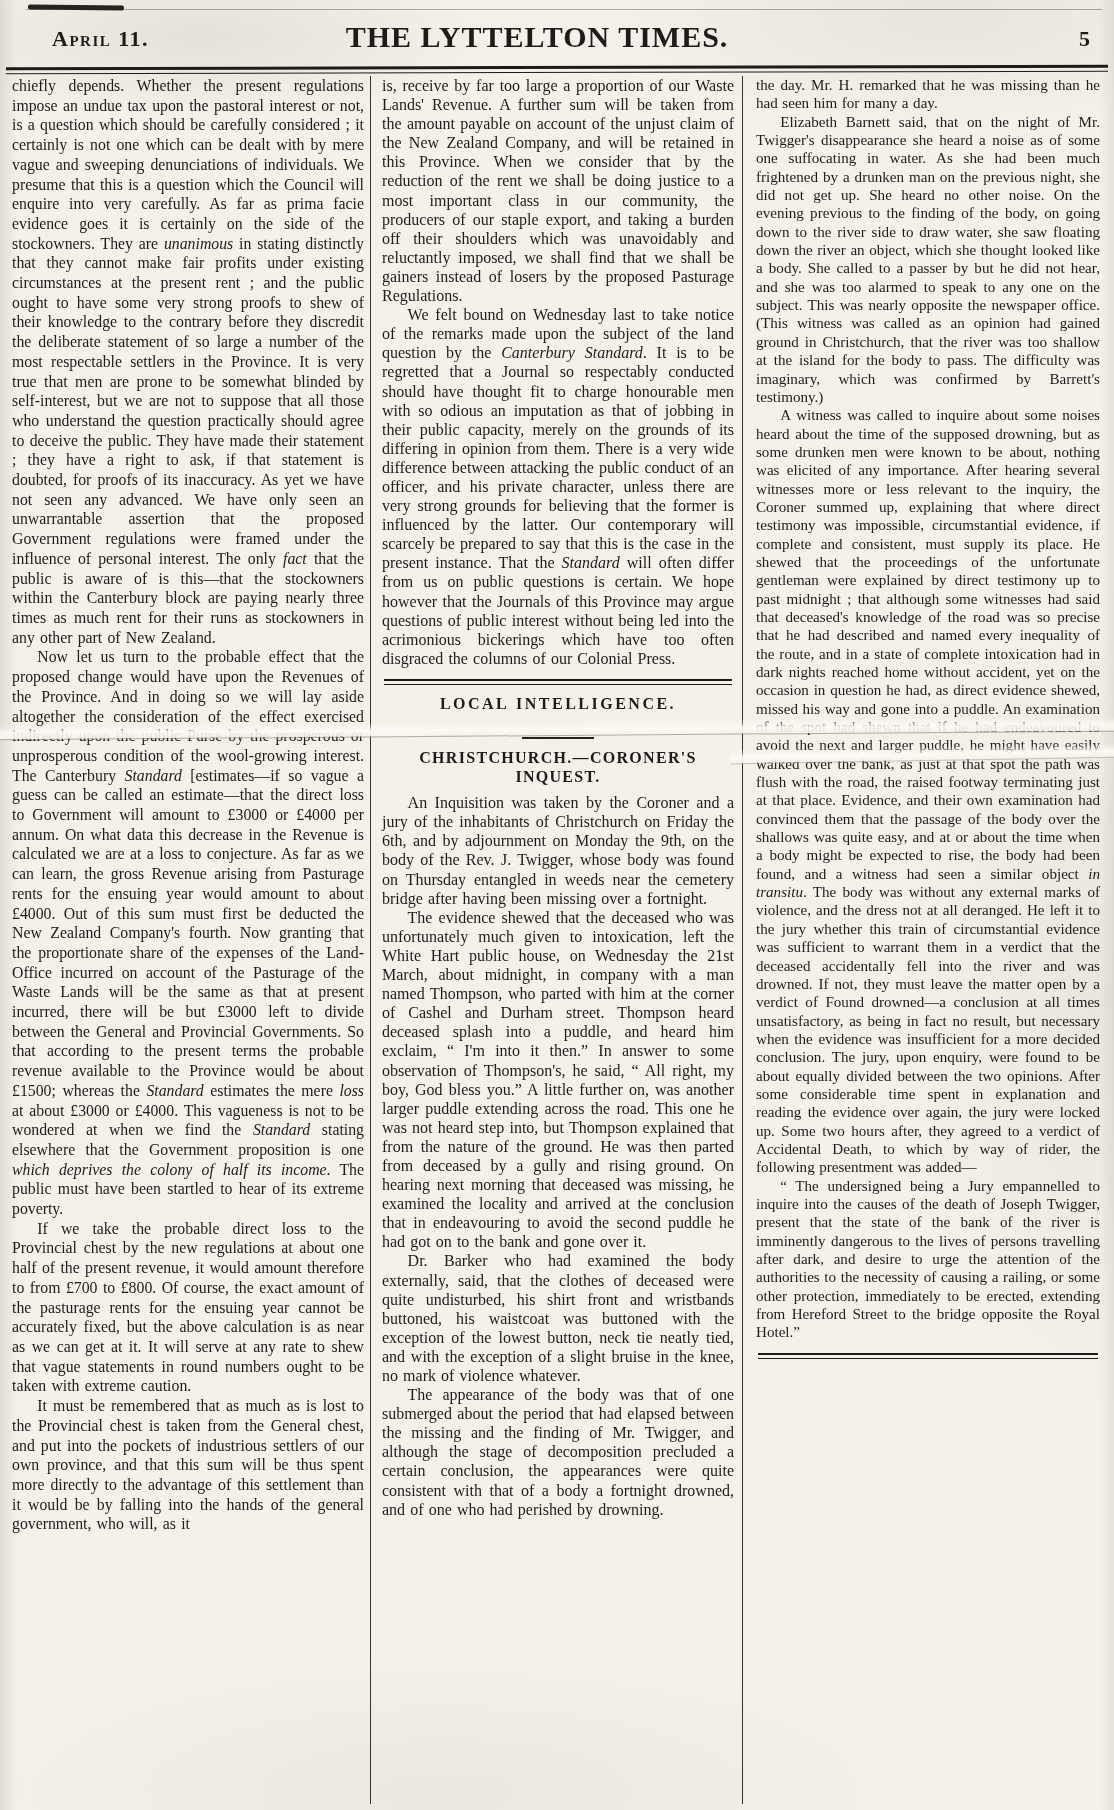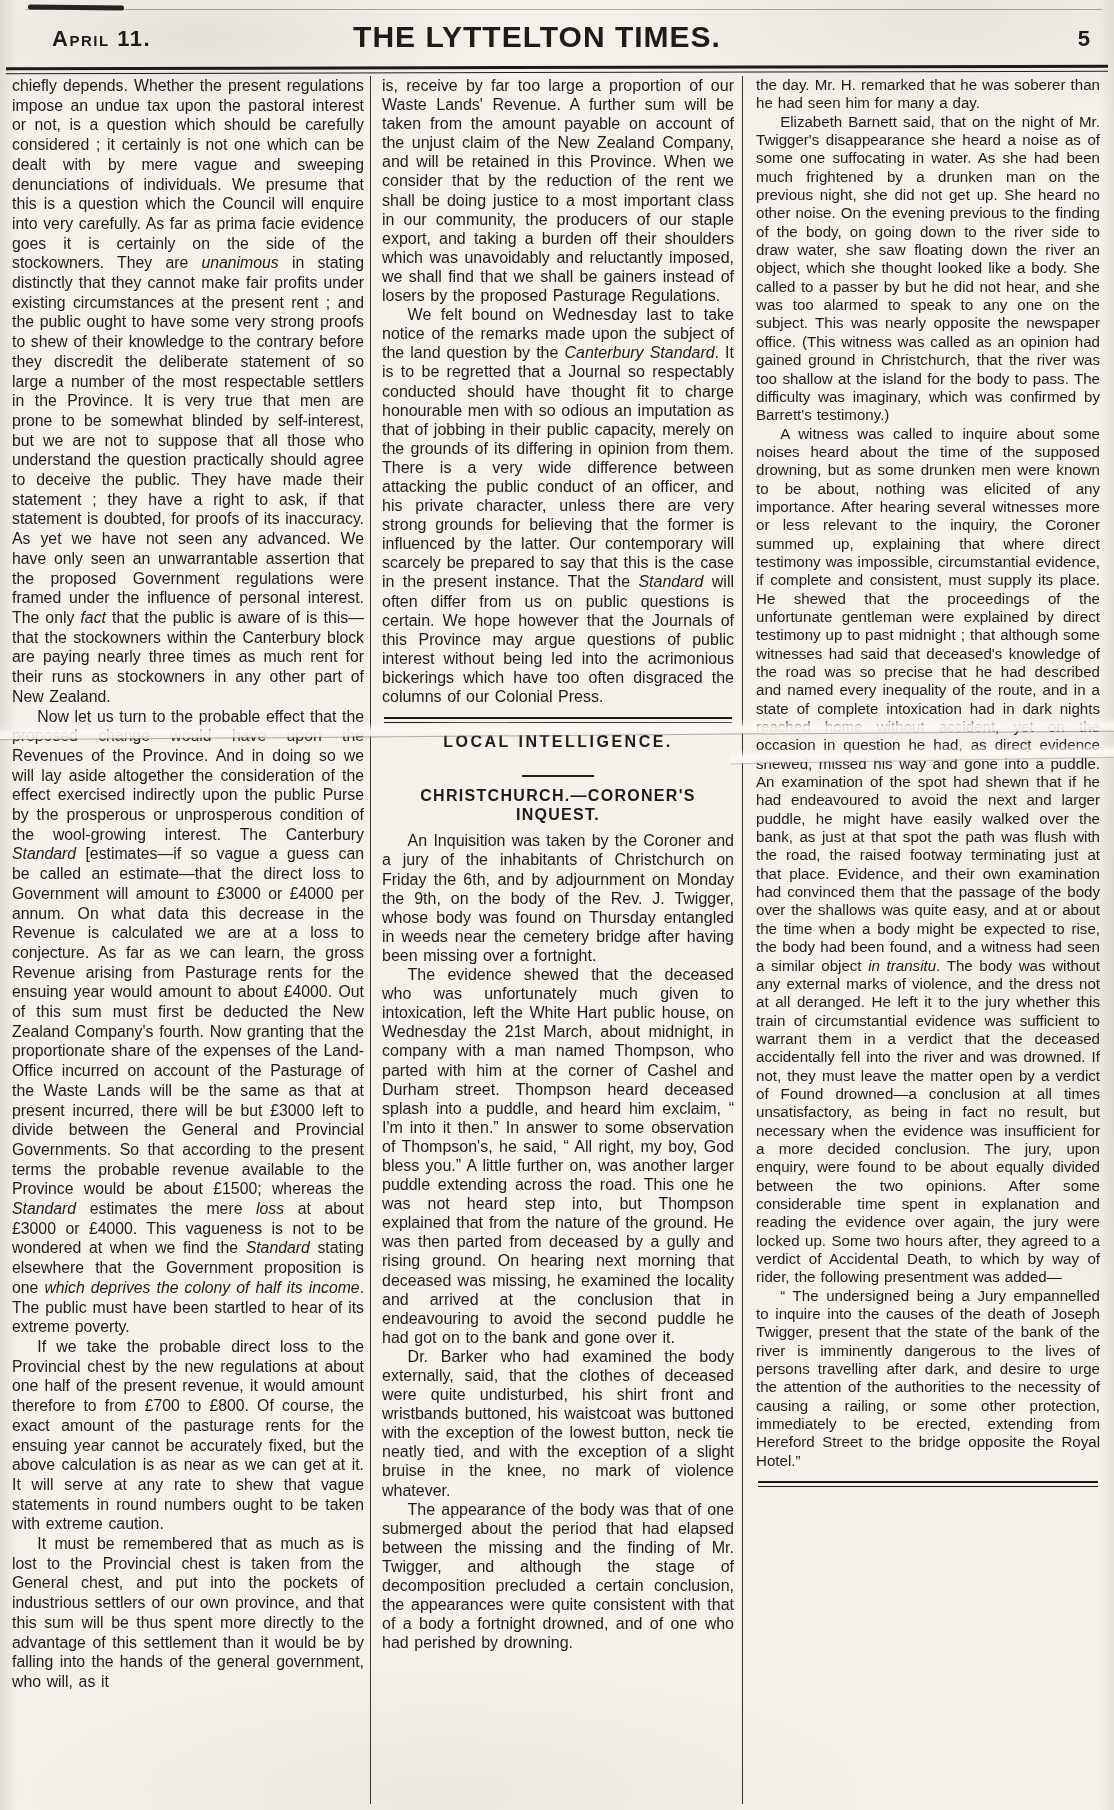--- a/index.html
+++ b/index.html
@@ -8,21 +8,21 @@
     width:1114px;height:1810px;
     margin:0 auto;
     background-color:#f3f1ea;
     background-image:
       linear-gradient(to right, rgba(60,55,45,.10), rgba(60,55,45,0) 18px),
       linear-gradient(to left, rgba(60,55,45,.08), rgba(60,55,45,0) 14px),
       radial-gradient(ellipse 420px 120px at 18% 2%, rgba(90,85,70,.10), transparent 70%),
       radial-gradient(ellipse 500px 160px at 85% 1%, rgba(90,85,70,.08), transparent 70%),
       radial-gradient(ellipse 300px 600px at 99% 55%, rgba(90,85,70,.07), transparent 70%),
       radial-gradient(ellipse 700px 200px at 40% 99%, rgba(90,85,70,.06), transparent 70%);
-    font-family:Liberation Sans, sans-serif;
+    font-family:Liberation Serif, serif;
     color:#1e1c19;
     overflow:hidden;
   }
   
   .top-line{position:absolute;top:9px;left:26px;right:12px;height:1px;background:rgba(40,38,34,.35);}
   .top-blob{position:absolute;top:5px;left:28px;width:96px;height:5px;background:#262421;border-radius:2px;transform:rotate(.5deg);}
   .header{position:absolute;top:12px;left:0;right:0;height:52px;}
   .date{position:absolute;left:52px;top:14px;font-variant:small-caps;font-weight:bold;font-size:22px;letter-spacing:1.5px;}
   .masthead{position:absolute;left:0;right:40px;top:8px;text-align:center;font-weight:bold;font-size:30px;letter-spacing:1px;}
   .pagenum{position:absolute;right:24px;top:14px;font-weight:bold;font-size:22px;}
@@ -84,21 +84,21 @@
       <div class="divider-short"></div>
       <p class="head-inq">CHRISTCHURCH.—CORONER'S INQUEST.</p>
       <p><span>An Inquisition was taken by the Coroner and a jury of the inhabitants of Christchurch on Friday the 6th, and by adjournment on Monday the 9th, on the body of the Rev. J. Twigger, whose body was found on Thursday entangled in weeds near the cemetery bridge after having been missing over a fortnight.</span></p>
       <p><span>The evidence shewed that the deceased who was unfortunately much given to intoxication, left the White Hart public house, on Wednesday the 21st March, about midnight, in company with a man named Thompson, who parted with him at the corner of Cashel and Durham street. Thompson heard deceased splash into a puddle, and heard him exclaim, “ I'm into it then.” In answer to some observation of Thompson's, he said, “ All right, my boy, God bless you.” A little further on, was another larger puddle extending across the road. This one he was not heard step into, but Thompson explained that from the nature of the ground. He was then parted from deceased by a gully and rising ground. On hearing next morning that deceased was missing, he examined the locality and arrived at the conclusion that in endeavouring to avoid the second puddle he had got on to the bank and gone over it.</span></p>
       <p><span>Dr. Barker who had examined the body externally, said, that the clothes of deceased were quite undisturbed, his shirt front and wristbands buttoned, his waistcoat was buttoned with the exception of the lowest button, neck tie neatly tied, and with the exception of a slight bruise in the knee, no mark of violence whatever.</span></p>
       <p><span>The appearance of the body was that of one submerged about the period that had elapsed between the missing and the finding of Mr. Twigger, and although the stage of decomposition precluded a certain conclusion, the appearances were quite consistent with that of a body a fortnight drowned, and of one who had perished by drowning.</span></p>
 
     </div>
 
     <div class="col col-3">
-      <p class="noindent"><span>the day. Mr. H. remarked that he was soberer than he had seen him for many a day.</span></p>
+      <p class="noindent"><span>the day. Mr. H. remarked that he was missing than he had seen him for many a day.</span></p>
       <p><span>Elizabeth Barnett said, that on the night of Mr. Twigger's disappearance she heard a noise as of some one suffocating in water. As she had been much frightened by a drunken man on the previous night, she did not get up. She heard no other noise. On the evening previous to the finding of the body, on going down to the river side to draw water, she saw floating down the river an object, which she thought looked like a body. She called to a passer by but he did not hear, and she was too alarmed to speak to any one on the subject. This was nearly opposite the newspaper office. (This witness was called as an opinion had gained ground in Christchurch, that the river was too shallow at the island for the body to pass. The difficulty was imaginary, which was confirmed by Barrett's testimony.)</span></p>
       <p><span>A witness was called to inquire about some noises heard about the time of the supposed drowning, but as some drunken men were known to be about, nothing was elicited of any importance. After hearing several witnesses more or less relevant to the inquiry, the Coroner summed up, explaining that where direct testimony was impossible, circumstantial evidence, if complete and consistent, must supply its place. He shewed that the proceedings of the unfortunate gentleman were explained by direct testimony up to past midnight ; that although some witnesses had said that deceased's knowledge of the road was so precise that he had described and named every inequality of the route, and in a state of complete intoxication had in dark nights reached home without accident, yet on the occasion in question he had, as direct evidence shewed, missed his way and gone into a puddle. An examination of the spot had shewn that if he had endeavoured to avoid the next and larger puddle, he might have easily walked over the bank, as just at that spot the path was flush with the road, the raised footway terminating just at that place. Evidence, and their own examination had convinced them that the passage of the body over the shallows was quite easy, and at or about the time when a body might be expected to rise, the body had been found, and a witness had seen a similar object </span><span class="run-i">in transitu</span><span>. The body was without any external marks of violence, and the dress not at all deranged. He left it to the jury whether this train of circumstantial evidence was sufficient to warrant them in a verdict that the deceased accidentally fell into the river and was drowned. If not, they must leave the matter open by a verdict of Found drowned—a conclusion at all times unsatisfactory, as being in fact no result, but necessary when the evidence was insufficient for a more decided conclusion. The jury, upon enquiry, were found to be about equally divided between the two opinions. After some considerable time spent in explanation and reading the evidence over again, the jury were locked up. Some two hours after, they agreed to a verdict of Accidental Death, to which by way of rider, the following presentment was added—</span></p>
       <p><span>“ The undersigned being a Jury empannelled to inquire into the causes of the death of Joseph Twigger, present that the state of the bank of the river is imminently dangerous to the lives of persons travelling after dark, and desire to urge the attention of the authorities to the necessity of causing a railing, or some other protection, immediately to be erected, extending from Hereford Street to the bridge opposite the Royal Hotel.”</span></p>
       <div class="divider-double"></div>
 
     </div>
 
   </div>
 
   <div class="crease crease-main"></div>

